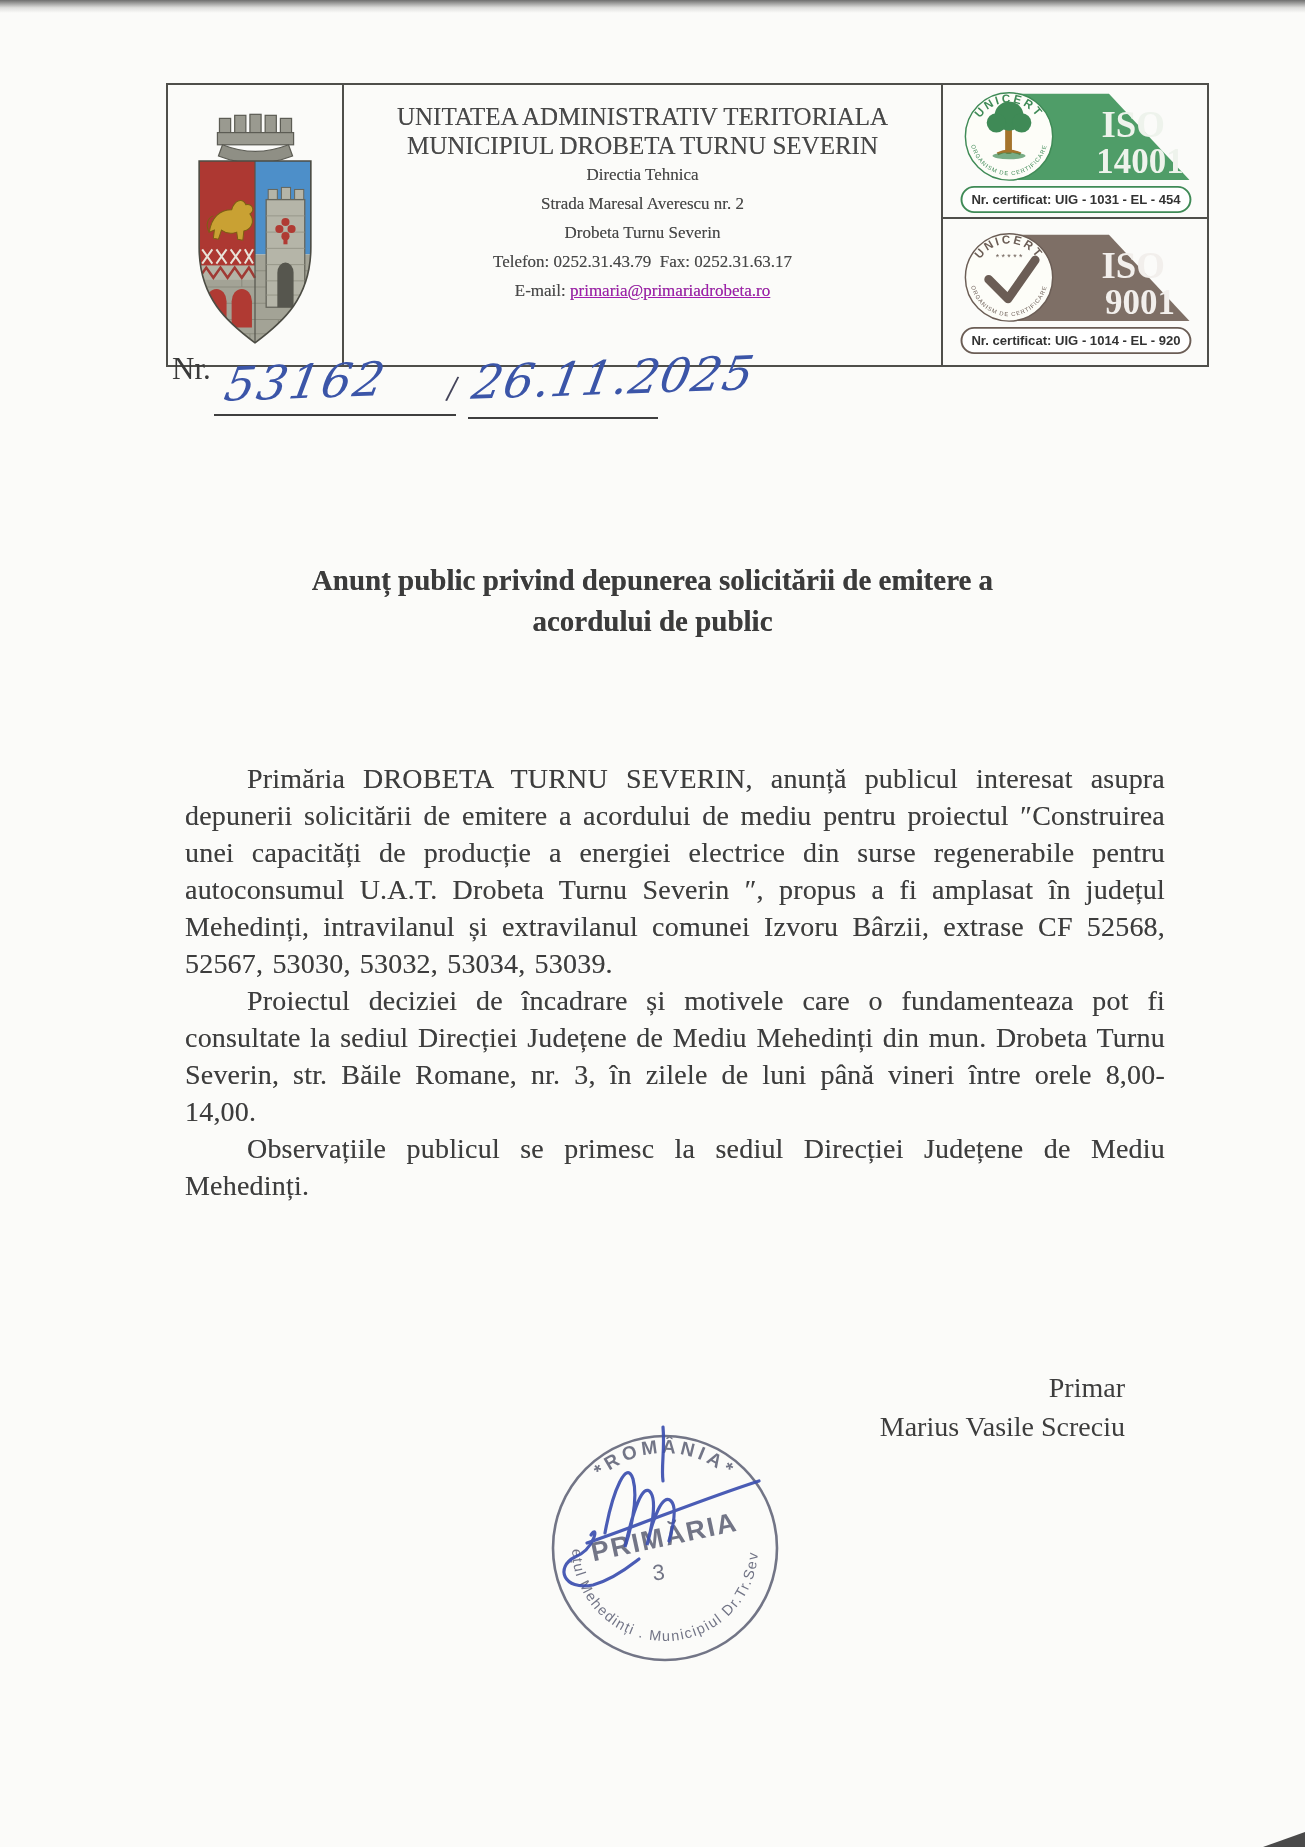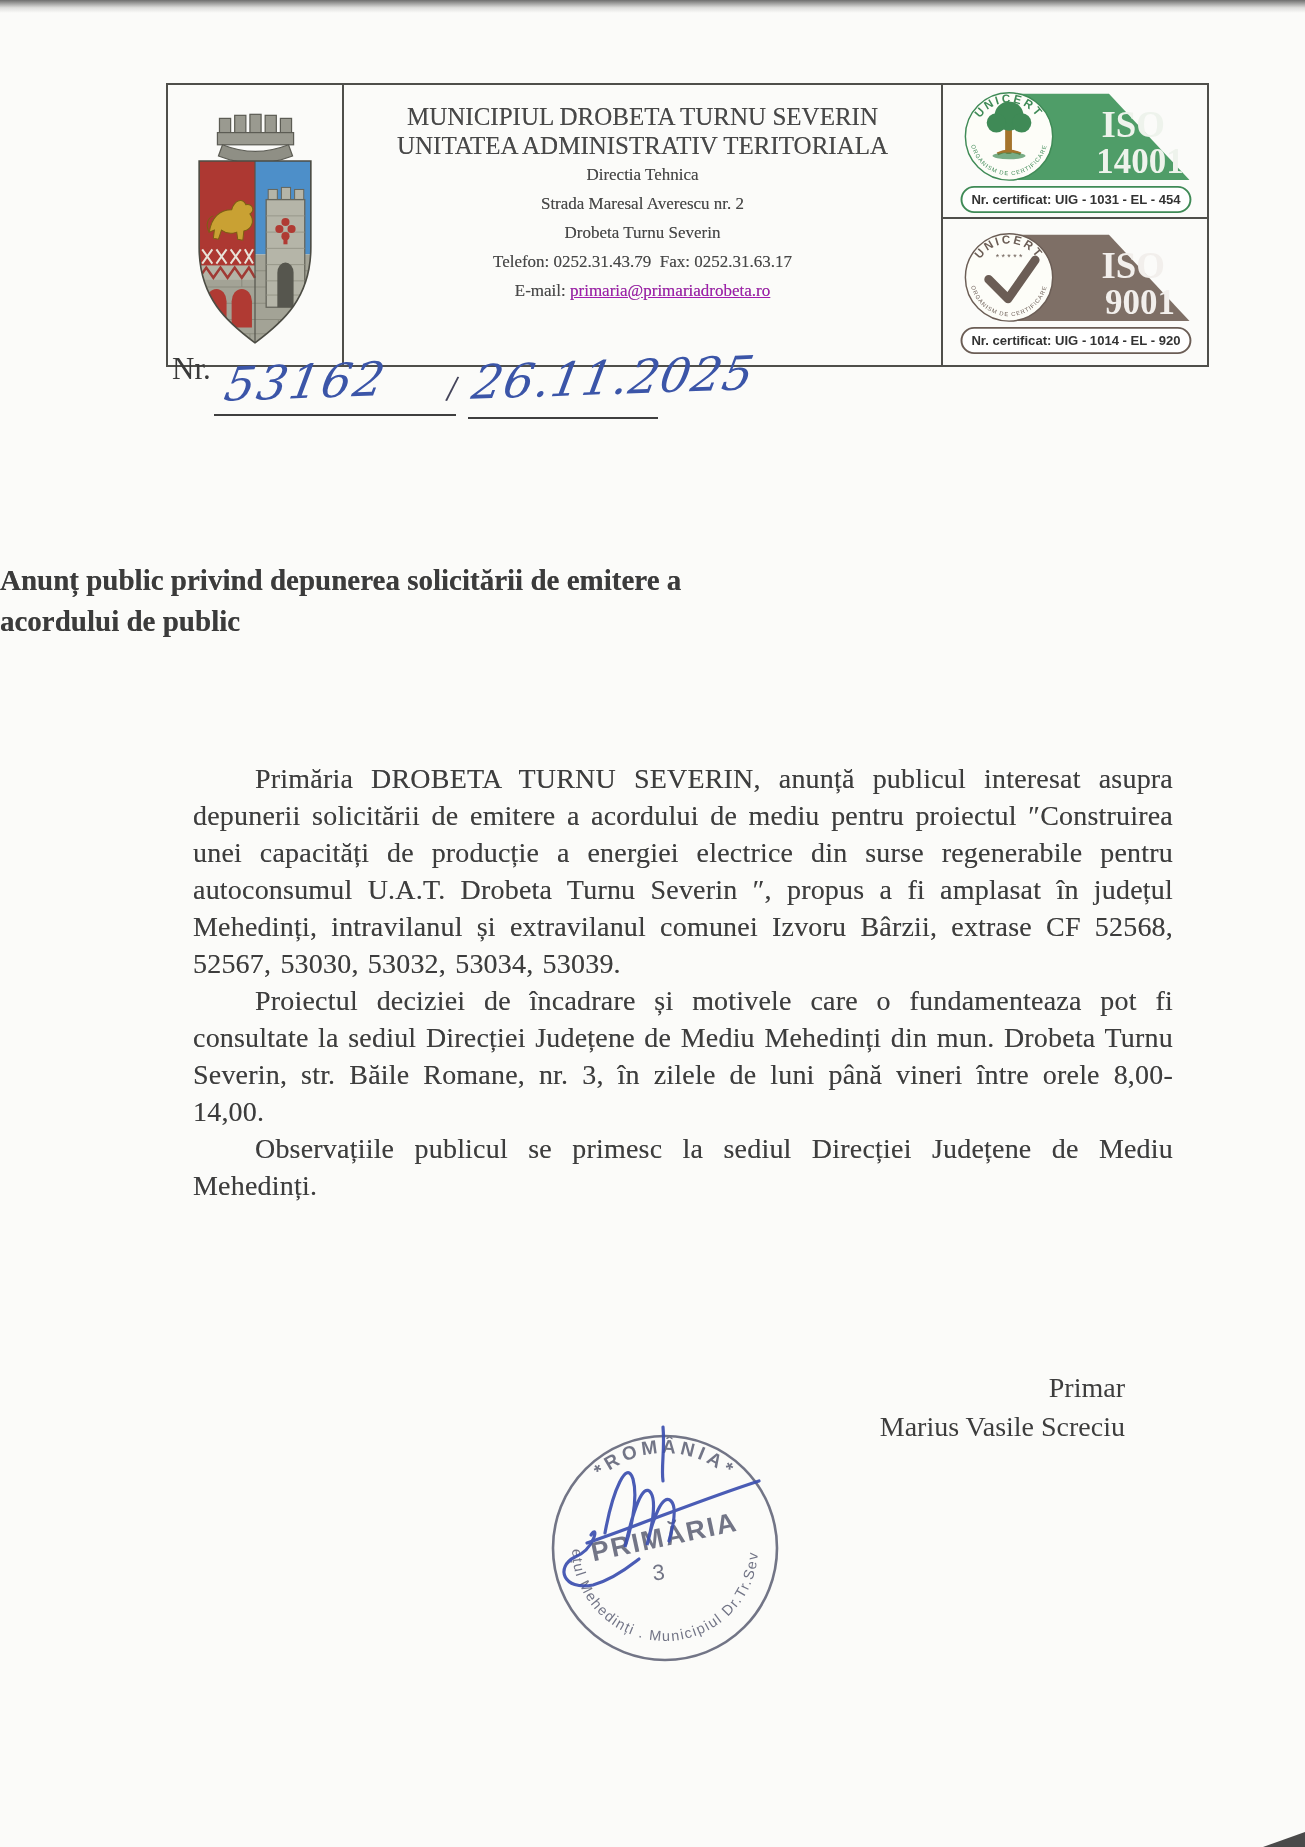--- a/index.html
+++ b/index.html
@@ -40,26 +40,26 @@
   .reg-slash{position:absolute; left:447px; top:366px; font-size:38px; color:#44445a; transform:rotate(8deg);}
   .handwriting{
     position:absolute; color:#3b55a8;
     font-family:"DejaVu Serif","Liberation Serif",serif; font-style:italic;
     transform:skewX(-12deg) rotate(-2deg); letter-spacing:2px;
   }
   .hw-number{left:226px; top:354px; font-size:47px;}
   .hw-date{left:474px; top:350px; font-size:47px; letter-spacing:1px;}
   
   .doc-title{
-    position:absolute; left:0; top:560px; width:1305px; 
+    position:absolute; left:0; top:560px; width:1305px; text-align:center;
     font-weight:bold; font-size:29px; line-height:41px; color:#3b3b3b;
     text-shadow:0 0 .5px rgba(55,55,55,.6);
   }
   
-  .doc-body{position:absolute; left:185px; top:760px; width:980px;margin-left:8px;}
+  .doc-body{position:absolute; left:185px; top:760px; width:980px;}
   .doc-body p{
     margin:0; font-size:28px; line-height:37px; text-align:justify;
     text-indent:62px; color:#3d3d3d; letter-spacing:.2px; word-spacing:2px;
     text-shadow:0 0 .5px rgba(60,60,60,.5);
   }
   
   .sig-block{position:absolute; left:185px; top:1368px; width:940px; text-align:right;
     font-size:28px; line-height:39px; color:#3d3d3d;}
   .stamp-wrap{position:absolute; left:545px; top:1428px; width:240px; height:240px; opacity:.85;}
   .autograph-wrap{position:absolute; left:535px; top:1415px; width:280px; height:200px;}
@@ -155,22 +155,22 @@
             <path d="M20,128 c-4,-6 -2,-14 4,-16" fill="none"></path>
           </g>
 
           <line x1="65" y1="58" x2="65" y2="240" stroke="#55554d" stroke-width="1.2"></line>
         </g>
         <path d="M10,58 h110 v85 c0,50 -28,74 -55,94 c-27,-20 -55,-44 -55,-94 z" fill="none" stroke="#4c4c44" stroke-width="1.6"></path>
       </svg>
     </div>
 
     <div class="cell cell-org">
+      <div class="org-line org-caps">UNITATEA ADMINISTRATIV TERITORIALA</div>
       <div class="org-line org-caps">MUNICIPIUL DROBETA TURNU SEVERIN</div>
-      <div class="org-line org-caps">UNITATEA ADMINISTRATIV TERITORIALA</div>
       <div class="org-line org-normal">Directia Tehnica</div>
       <div class="org-line org-normal">Strada Maresal Averescu nr. 2</div>
       <div class="org-line org-normal">Drobeta Turnu Severin</div>
       <div class="org-line org-normal">Telefon: 0252.31.43.79  Fax: 0252.31.63.17</div>
       <div class="org-line org-normal"><span>E-mail: </span><a class="email-link" href="#">primaria@primariadrobeta.ro</a></div>
     </div>
 
     <div class="cell cell-iso">
 
       <div class="iso-cell first">

